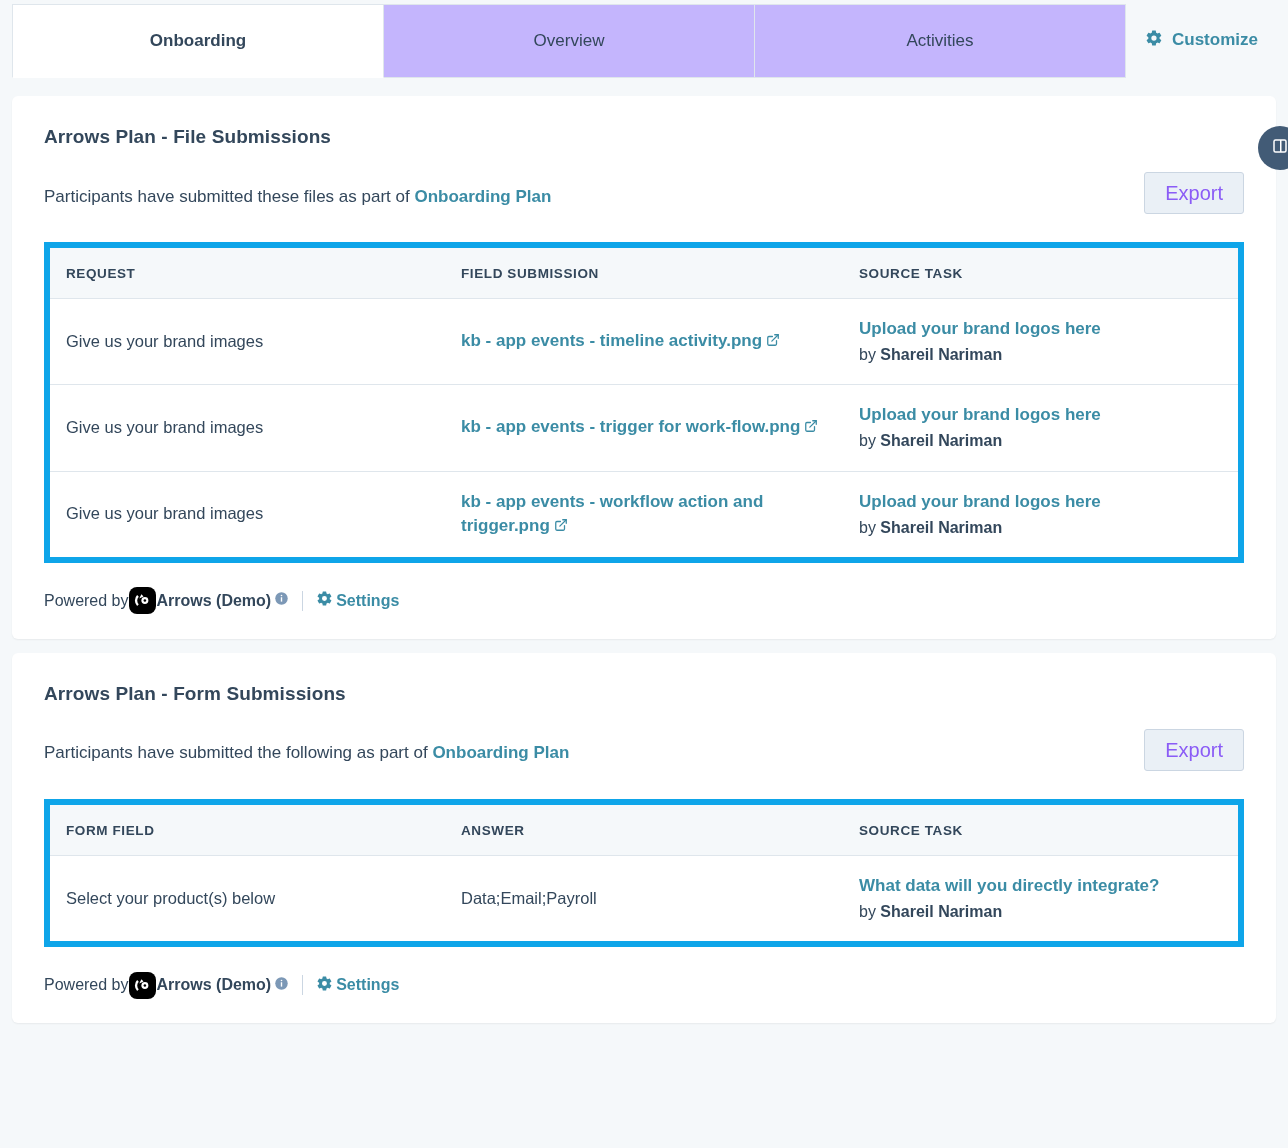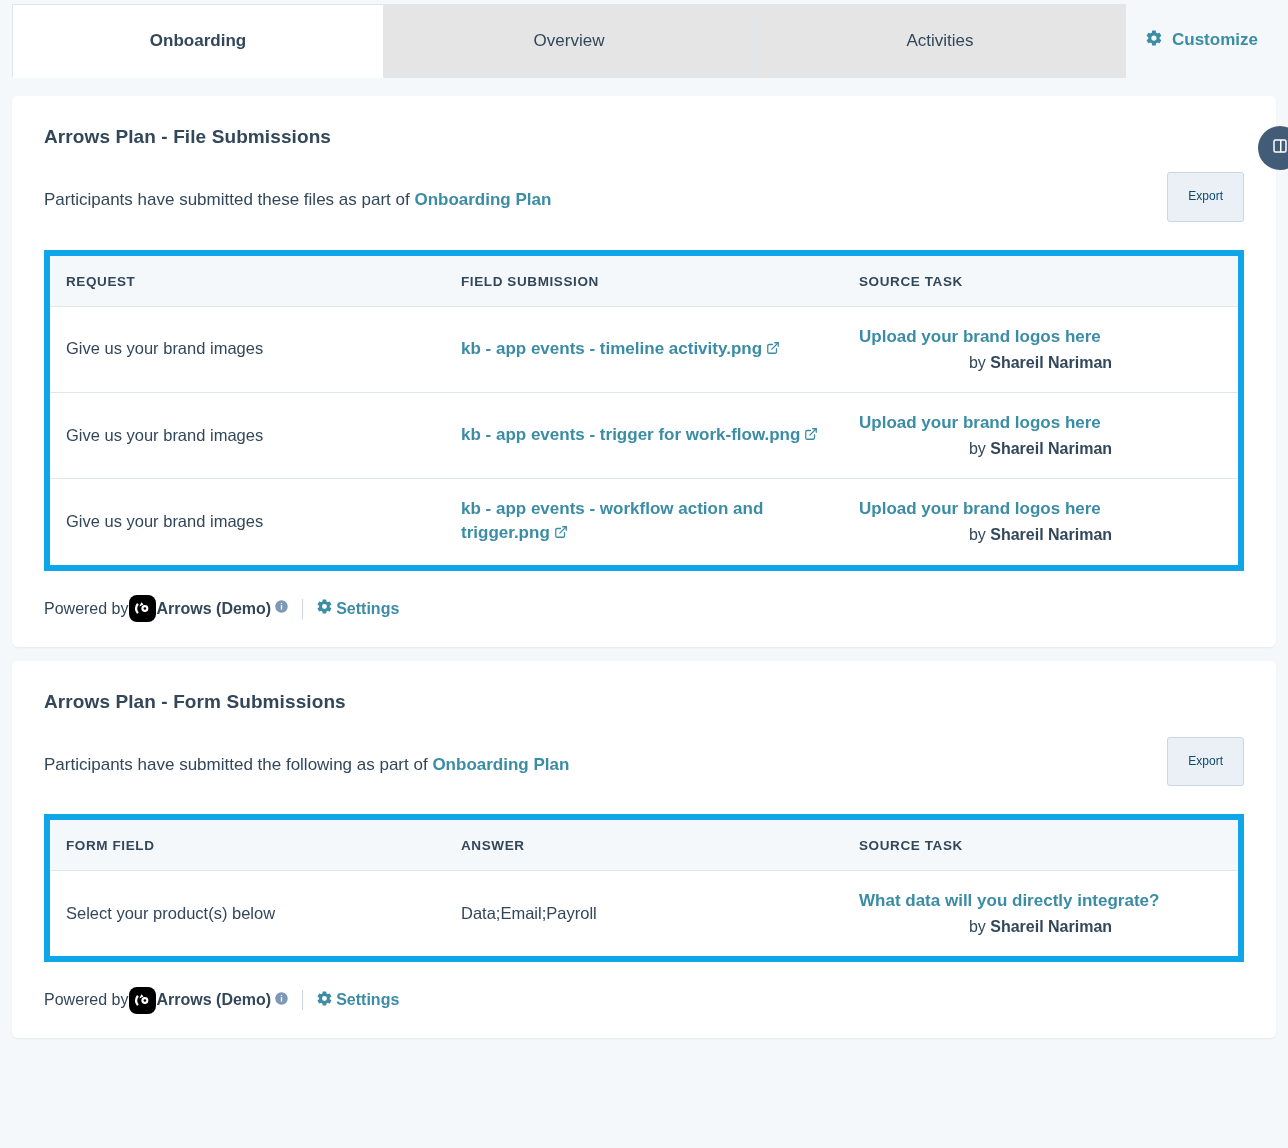--- a/index.html
+++ b/index.html
@@ -29,21 +29,21 @@
     padding: 4px 0 0 12px;
     background: #f5f8fa;
   }
   .tab {
     position: relative;
     flex: 0 0 372px;
     display: flex;
     align-items: center;
     justify-content: center;
     height: 74px;
-    background: #e5e5e5;
+    background: #c4b5fd;
     border: 1px solid #dfe6ec;
     border-bottom: 1px solid #dfe6ec;
     margin-right: -1px;
     font-size: 17px;
     color: #33475b;
     cursor: pointer;
     user-select: none;
   }
   .tab.active {
     background: #ffffff;
@@ -100,24 +100,24 @@
     color: #3b8ca5;
     font-weight: bold;
     cursor: pointer;
   }
 
   .export-btn {
     flex: 0 0 auto;
     background: #eaf0f6;
     border: 1px solid #cbd6e2;
     border-radius: 3px;
-    color: #0c4a6e;
+    color: #8b5cf6;
     font-family: "Liberation Sans", sans-serif;
-    font-size: 12px;
-    padding: 16px 20px;
+    font-size: 20px;
+    padding: 7px 20px;
     cursor: pointer;
     line-height: 1.3;
   }
 
   
   table.subm {
     width: 100%;
     border-collapse: collapse;
     border: 6px solid #0ea5e9;
     table-layout: fixed;
@@ -157,21 +157,20 @@
     font-weight: bold;
     font-size: 17px;
     cursor: pointer;
     line-height: 1.42;
   }
   .file-link .ext { display: inline-block; vertical-align: -1px; margin-left: 4px; }
   .by-line {
     font-size: 16px;
     color: #33475b;
     margin-top: 2px;
-    text-align: center;
   }
   .by-line b { font-weight: bold; }
 
   
   .card-footer {
     display: flex;
     align-items: center;
     height: 76px;
     font-size: 16px;
     color: #33475b;

